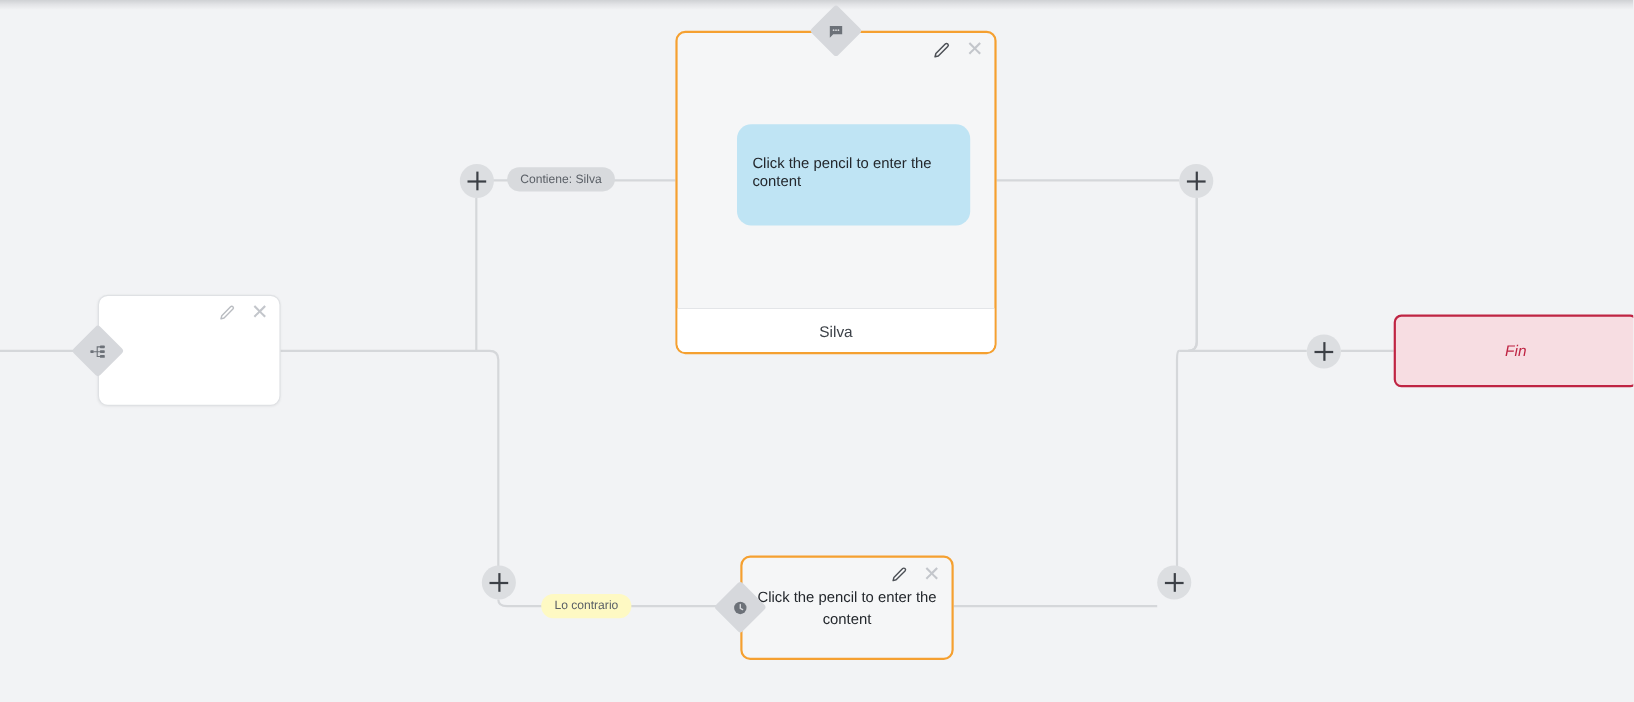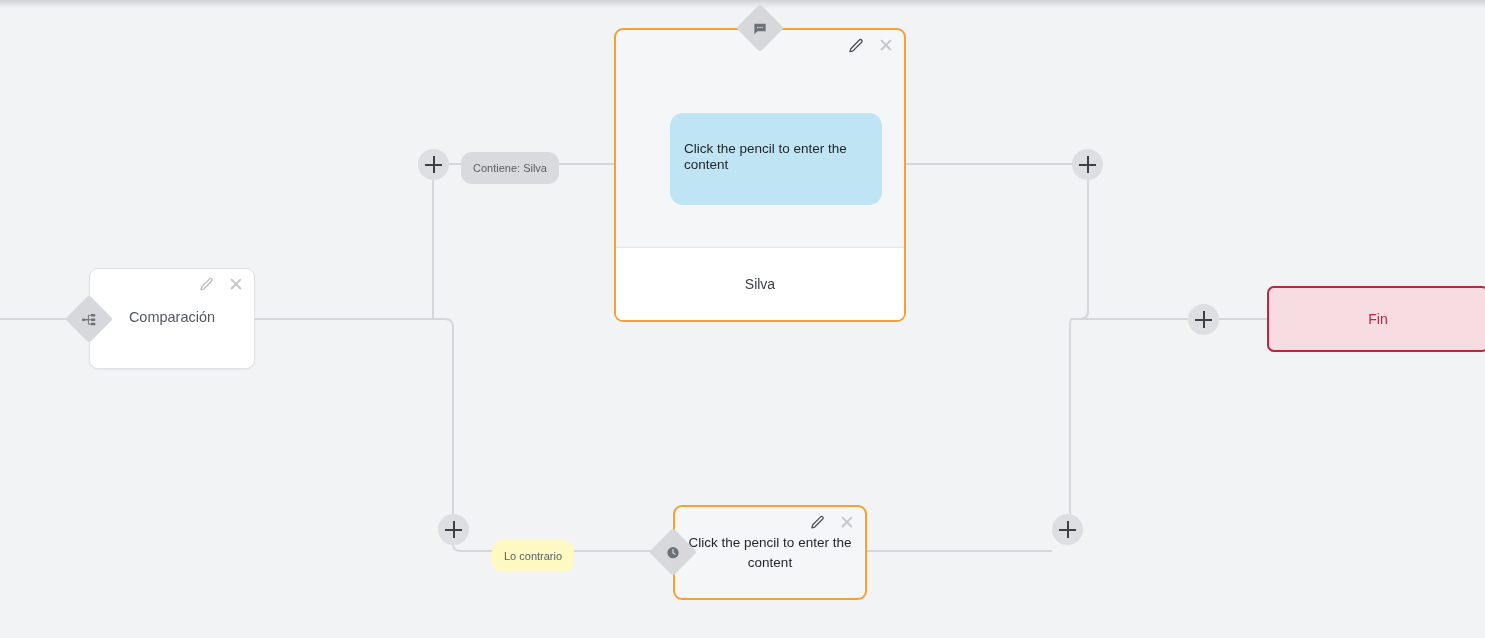--- a/index.html
+++ b/index.html
@@ -88,40 +88,40 @@
   #node-msg .bubble {
     position: absolute; left: 54px; top: 83px;
     width: 212px; height: 92px;
     background: #bfe4f4;
     border-radius: 13px;
     color: #23272c; font-size: 13.5px; line-height: 16px;
     padding: 28px 16px 0 14px;
   }
   #node-msg .footer {
     position: absolute; left: 0; right: 0; bottom: 0;
-    height: 73px;
+    height: 40px;
     background: #ffffff;
     border-top: 1px solid #e3e5e8;
     border-radius: 0 0 7px 7px;
     display: flex; align-items: center; justify-content: center;
     color: #3d4248; font-size: 14px;
   }
 
   
   #node-msg2 { left: 673px; top: 505px; width: 194px; height: 95px; }
   #node-msg2 .txt {
     position: absolute; left: 0; right: 0; top: 26px;
     text-align: center; color: #23272c;
     font-size: 13.5px; line-height: 20px; padding: 0 12px;
   }
 
   
   #node-fin { left: 1267px; top: 286px; width: 222px; height: 66px;
               display: flex; align-items: center; justify-content: center; }
-  #node-fin .lbl { color: #bf2443; font-size: 14px; }
+  #node-fin .lbl { color: #bf2443; font-size: 14px; font-style: italic; }
 
   
   .plus {
     position: absolute; width: 31px; height: 31px;
     border-radius: 50%;
     background: #dcdee1;
     z-index: 6;
     cursor: pointer;
   }
   .plus::before, .plus::after {
@@ -129,21 +129,21 @@
   }
   .plus::before { left: 7px; top: 14.5px; width: 17px; height: 2px; }
   .plus::after  { top: 7px; left: 14.5px; height: 17px; width: 2px; }
 
   
   .pill {
     position: absolute; z-index: 6;
     border-radius: 11px;
     font-size: 11px; color: #5b6067;
     display: flex; align-items: center; justify-content: center;
-    padding: 0 12px; height: 32px;
+    padding: 0 12px; height: 22px;
     white-space: nowrap;
   }
   .pill-grey { background: #d8dadd; }
   .pill-white { background: #fef9c3; }
 </style>
 </head>
 <body>
 
 <div id="canvas">
 
@@ -178,21 +178,20 @@
   </svg>
 
   <div class="node card-plain" id="node-comparacion">
     <div class="node-actions">
       <svg class="ic pencil-light" width="15" height="15" viewBox="0 0 24 24" fill="none" stroke-width="2" stroke-linecap="round" stroke-linejoin="round">
         <path d="M17 3a2.4 2.4 0 0 1 3.4 3.4L7.5 19.3 3 20.5l1.2-4.5Z"></path>
       </svg>
       <span class="x-icon">✕</span>
     </div>
     <div class="lines">
-      <div>Comparación</div>
     </div>
   </div>
 
   <div class="diamond" style="left:72px; top:302px;">
     <svg class="gl" width="15" height="15" viewBox="0 0 24 24" fill="#6c7178">
       <rect x="1" y="10" width="5" height="4" rx="1"></rect>
       <rect x="15" y="3" width="7" height="4" rx="1"></rect>
       <rect x="15" y="10" width="7" height="4" rx="1"></rect>
       <rect x="15" y="17" width="7" height="4" rx="1"></rect>
       <path d="M6 12h5v-7h4M11 12h4M6 12h5v7h4" stroke="#6c7178" stroke-width="1.6" fill="none"></path>

